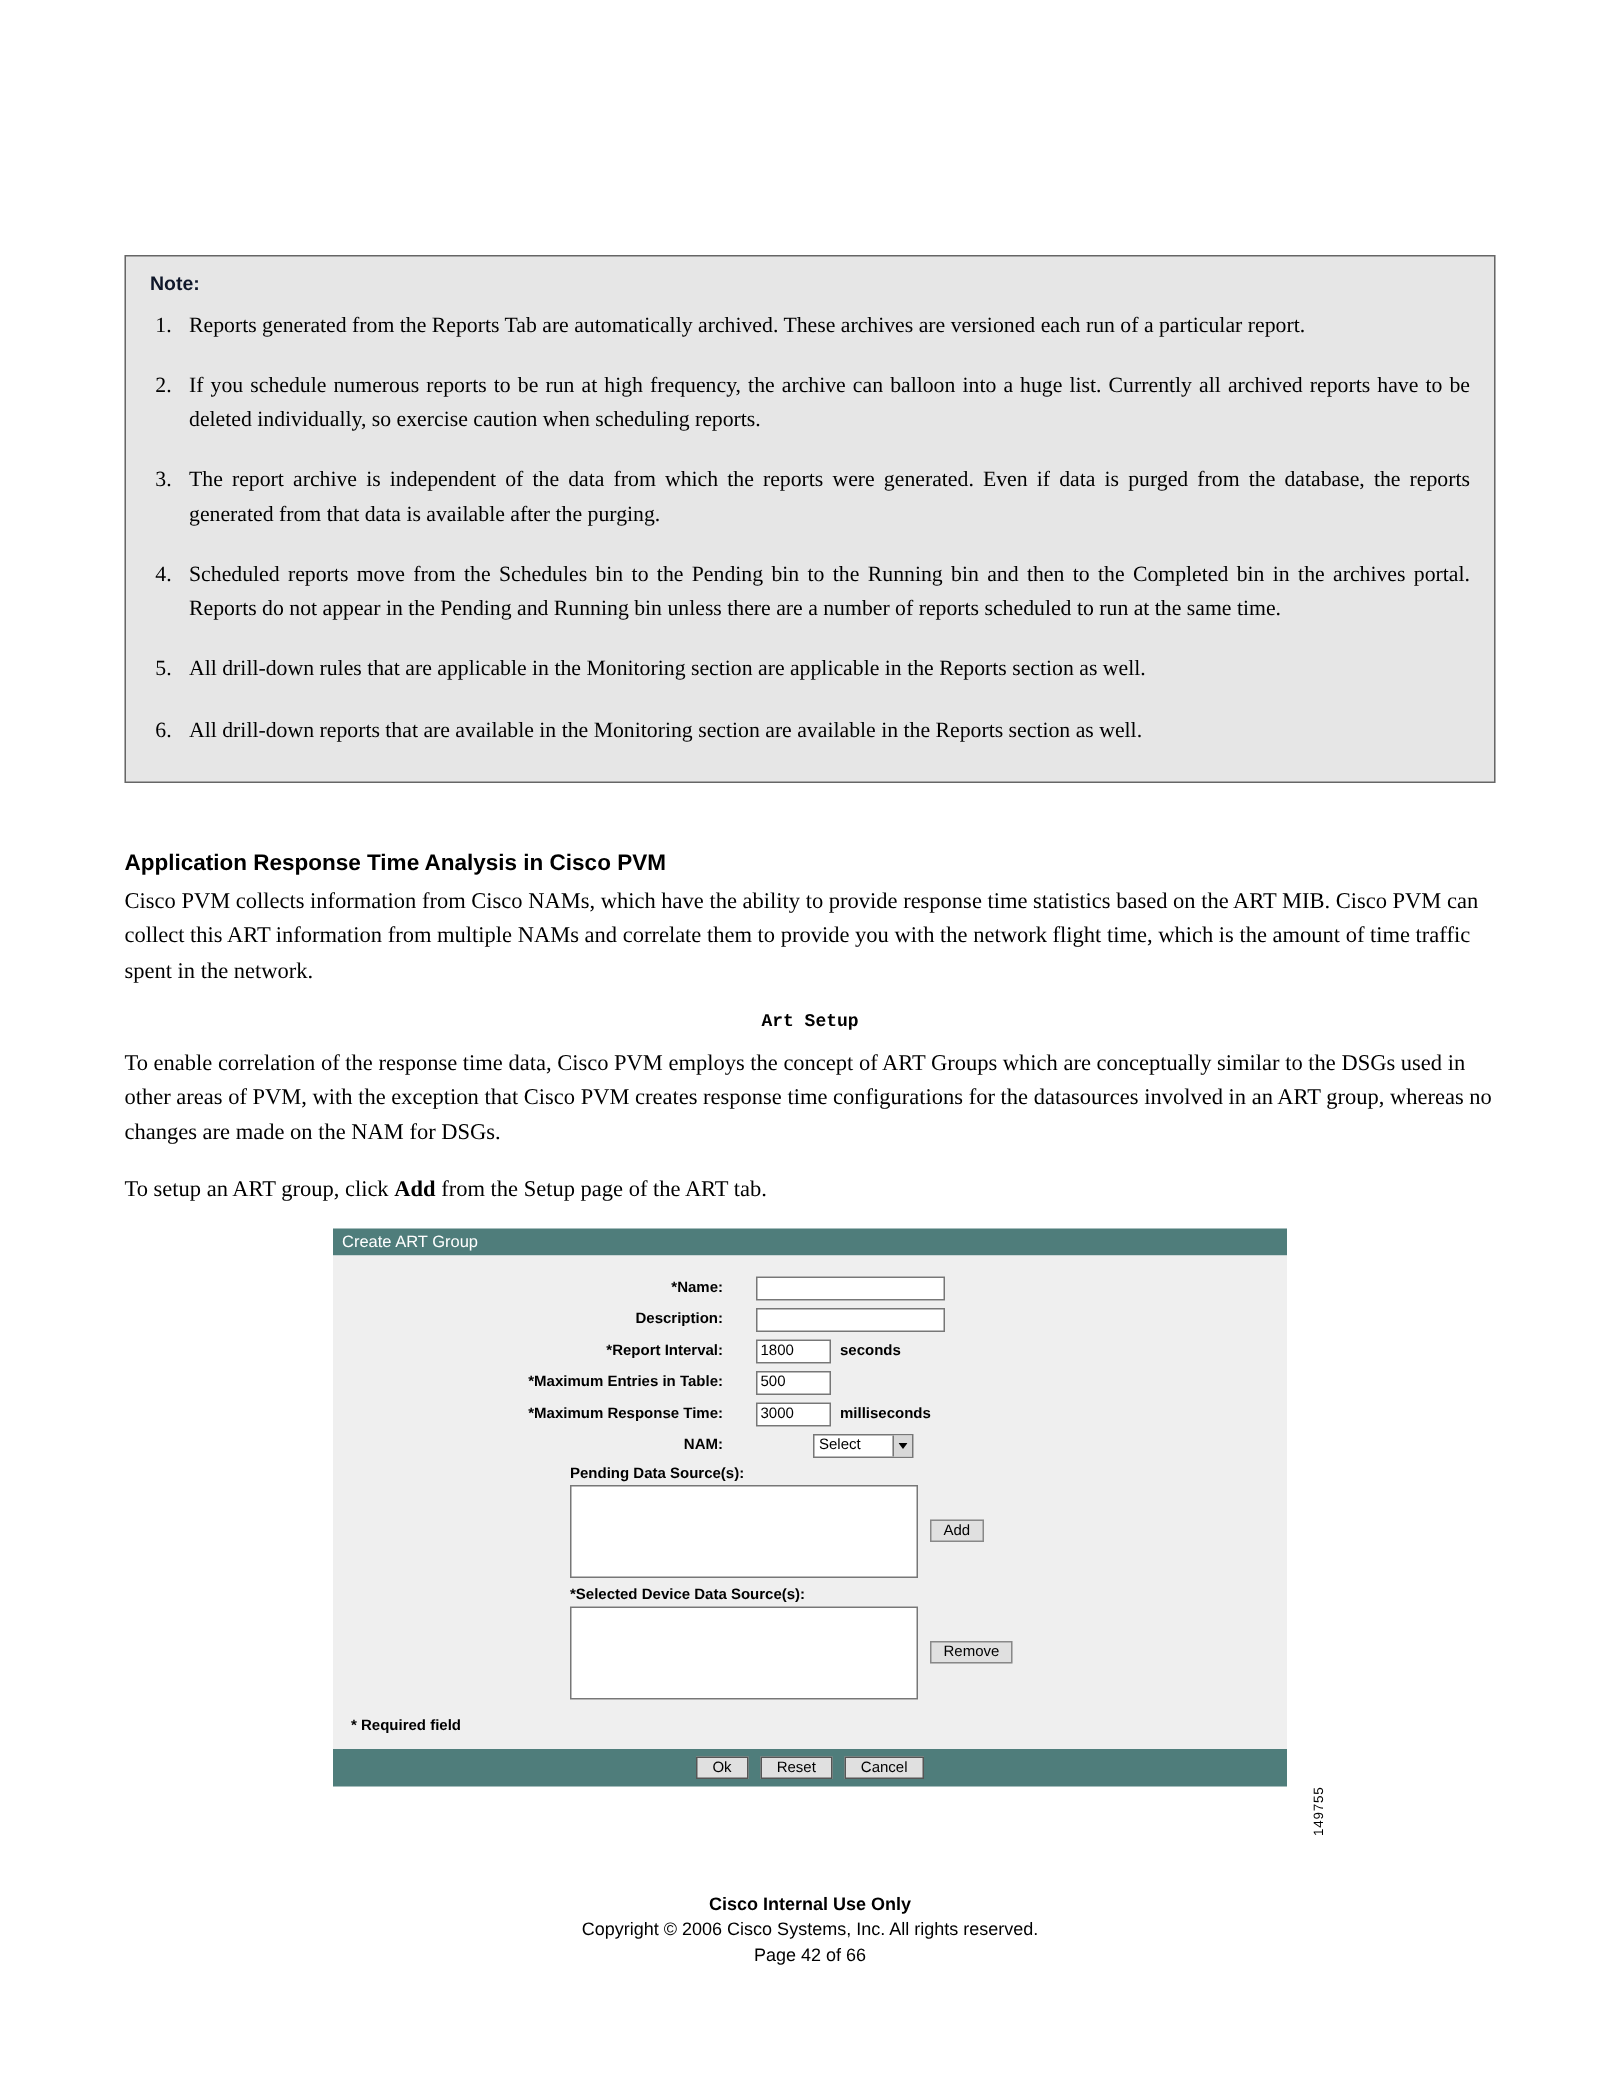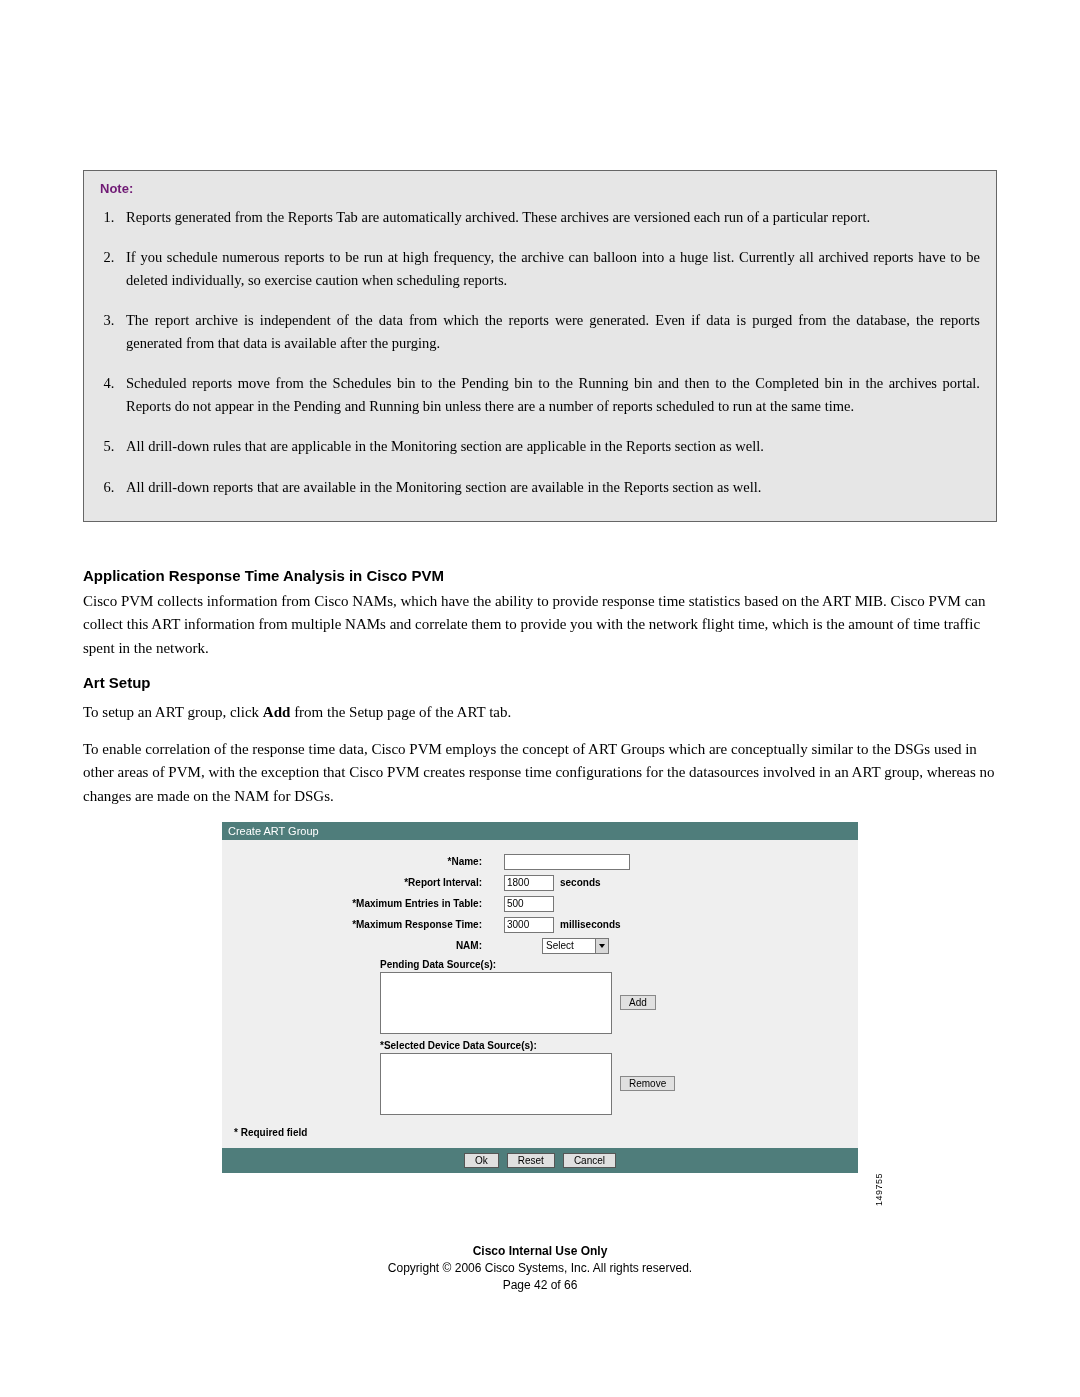--- a/index.html
+++ b/index.html
@@ -19,21 +19,21 @@
     margin: 0 0 14px 0;
     font-size: 15px;
   }
   .note-box {
     border: 1px solid #666;
     background: #e6e6e6;
     padding: 10px 16px 5px 16px;
     margin-bottom: 40px;
   }
   .note-title {
-    color: #701a75;
+    color: #0f172a;
     font-family: Arial, Helvetica, sans-serif;
     font-weight: bold;
     font-size: 13px;
     margin-bottom: 10px;
   }
   .note-list {
     list-style: decimal;
     margin: 0;
     padding: 0 0 0 18px;
     font-family: "Times New Roman", Times, serif;
@@ -50,24 +50,25 @@
     font-weight: bold;
     font-size: 15px;
     margin: 45px 0 6px 0;
   }
   p.body {
     font-size: 15px;
     line-height: 1.55;
     margin: 0 0 14px 0;
   }
   h3.sub {
-    font-family: Liberation Sans, sans-serif;
-    font-weight: bold;
-    font-size: 15px;
+    font-family: Liberation Mono, monospace;
+    font-weight: bold;
+    font-size: 12px;
     margin: 14px 0 10px 0;
+    text-align: center;
   }
   .bold-inline { font-weight: bold; }
 
   
   .embed-wrap {
     position: relative;
     width: 636px;
     margin: 4px auto 0 auto;
     font-family: Arial, Helvetica, sans-serif;
   }
@@ -215,35 +216,39 @@
       <li>Scheduled reports move from the Schedules bin to the Pending bin to the Running bin and then to the Completed bin in the archives portal. Reports do not appear in the Pending and Running bin unless there are a number of reports scheduled to run at the same time.</li>
       <li>All drill-down rules that are applicable in the Monitoring section are applicable in the Reports section as well.</li>
       <li>All drill-down reports that are available in the Monitoring section are available in the Reports section as well.</li>
     </ol>
   </div>
 
   <h2 class="section">Application Response Time Analysis in Cisco PVM</h2>
   <p class="body">Cisco PVM collects information from Cisco NAMs, which have the ability to provide response time statistics based on the ART MIB. Cisco PVM can collect this ART information from multiple NAMs and correlate them to provide you with the network flight time, which is the amount of time traffic spent in the network.</p>
 
   <h3 class="sub">Art Setup</h3>
+  <p class="body">To enable correlation of the response time data, Cisco PVM employs the concept of ART Groups which are conceptually similar to the DSGs used in other areas of PVM, with the exception that Cisco PVM creates response time configurations for the datasources involved in an ART group, whereas no changes are made on the NAM for DSGs.</p>
   <p class="body">
     <span>To setup an ART group, click </span><span class="bold-inline">Add</span><span> from the Setup page of the ART tab.</span>
   </p>
-  <p class="body">To enable correlation of the response time data, Cisco PVM employs the concept of ART Groups which are conceptually similar to the DSGs used in other areas of PVM, with the exception that Cisco PVM creates response time configurations for the datasources involved in an ART group, whereas no changes are made on the NAM for DSGs.</p>
 
   <div class="embed-wrap">
     <div class="embed-header">Create ART Group</div>
 
     <div class="embed-body">
 
       <div class="form-row">
         <div class="form-label">*Name:</div>
         <input class="form-input inp-w120" type="text" value="" style="">
       </div>
 
+      <div class="form-row">
+        <div class="form-label">Description:</div>
+        <input class="form-input inp-w120" type="text" value="" style="">
+      </div>
 
       <div class="form-row">
         <div class="form-label">*Report Interval:</div>
         <input class="form-input inp-w44" type="text" value="1800" style="">
         <span class="form-unit">seconds</span>
       </div>
 
       <div class="form-row">
         <div class="form-label">*Maximum Entries in Table:</div>
         <input class="form-input inp-w44" type="text" value="500" style="">

